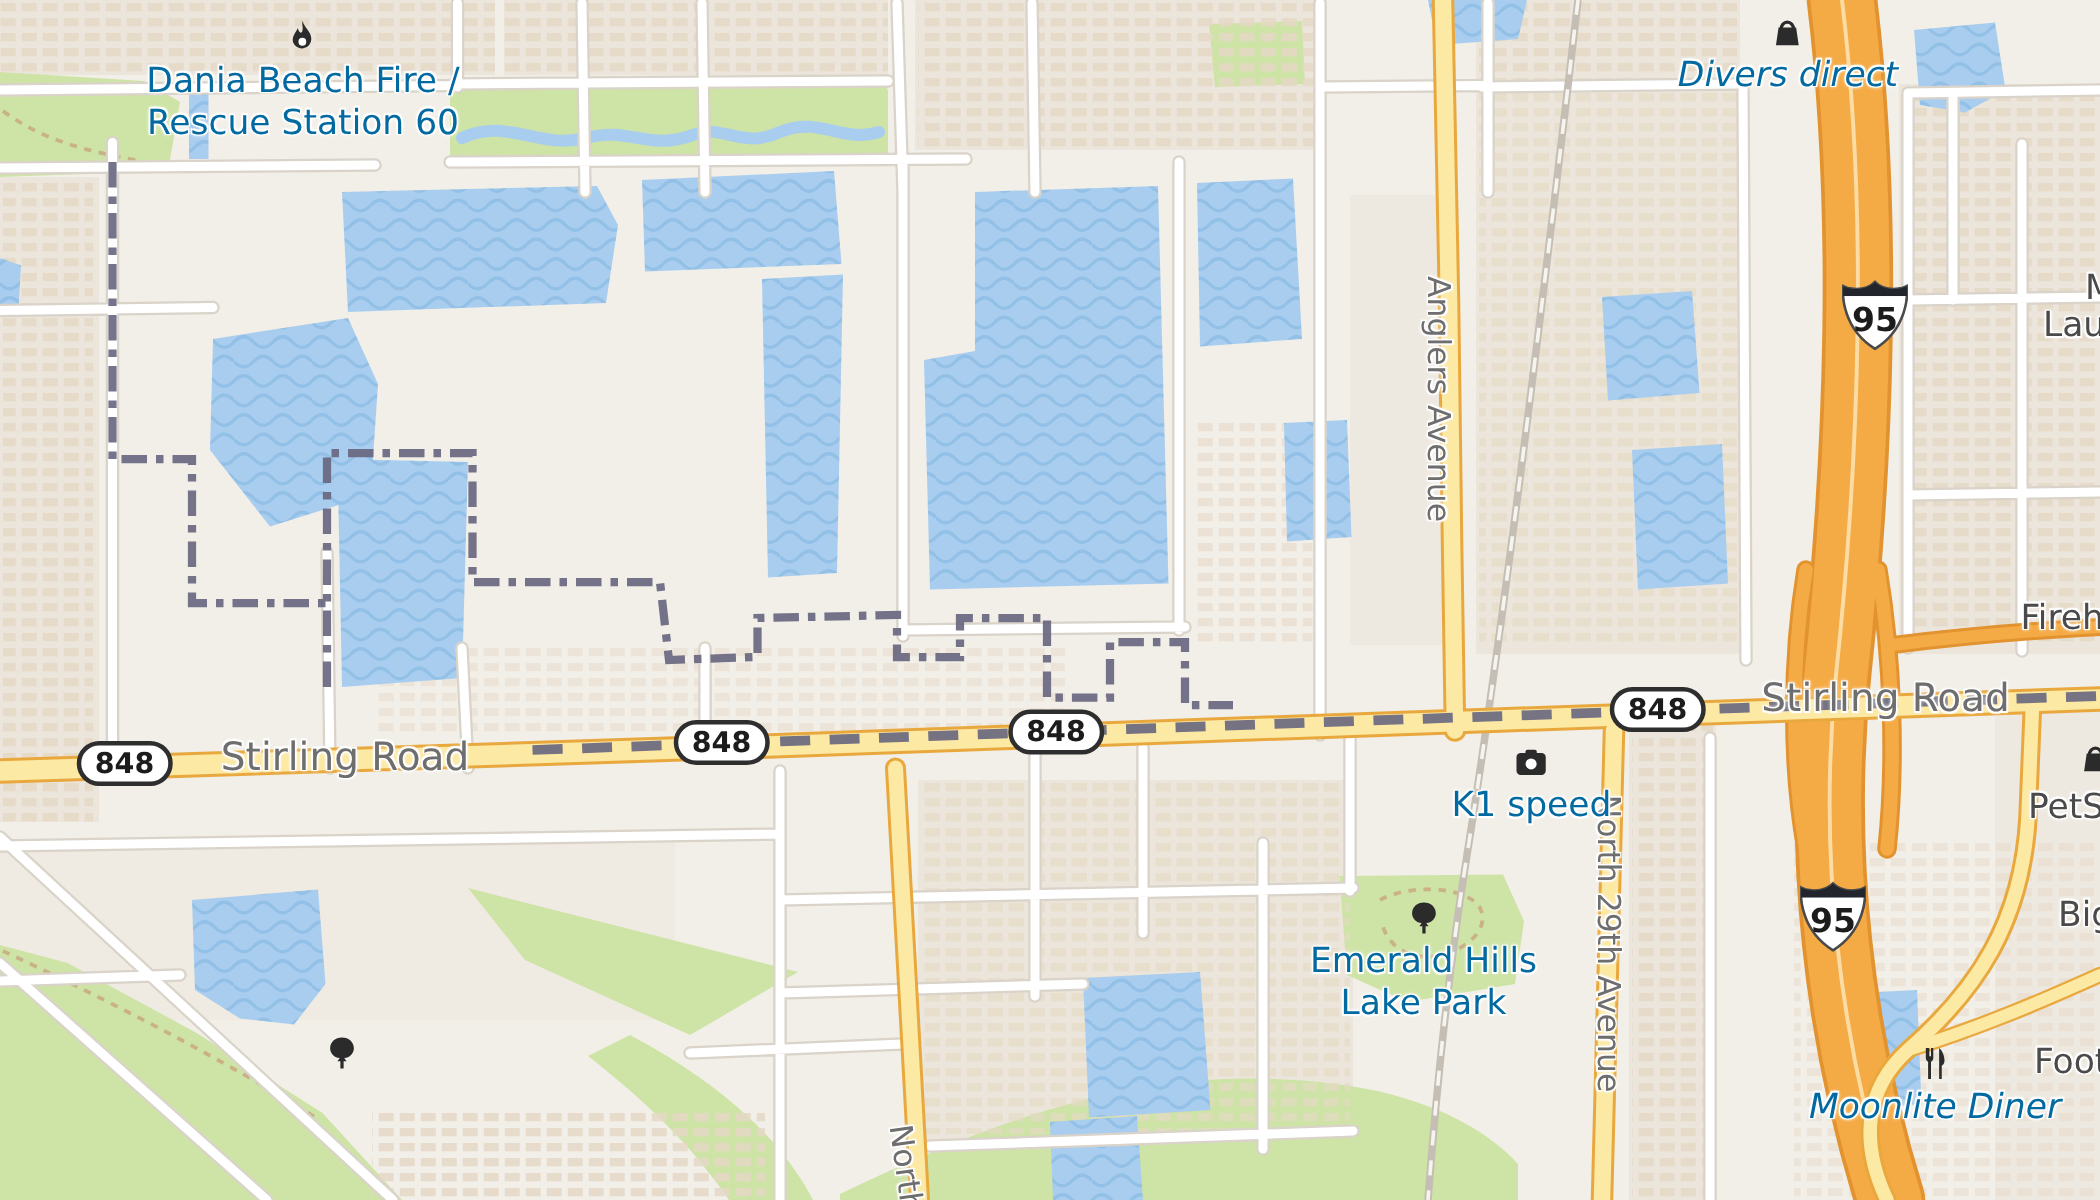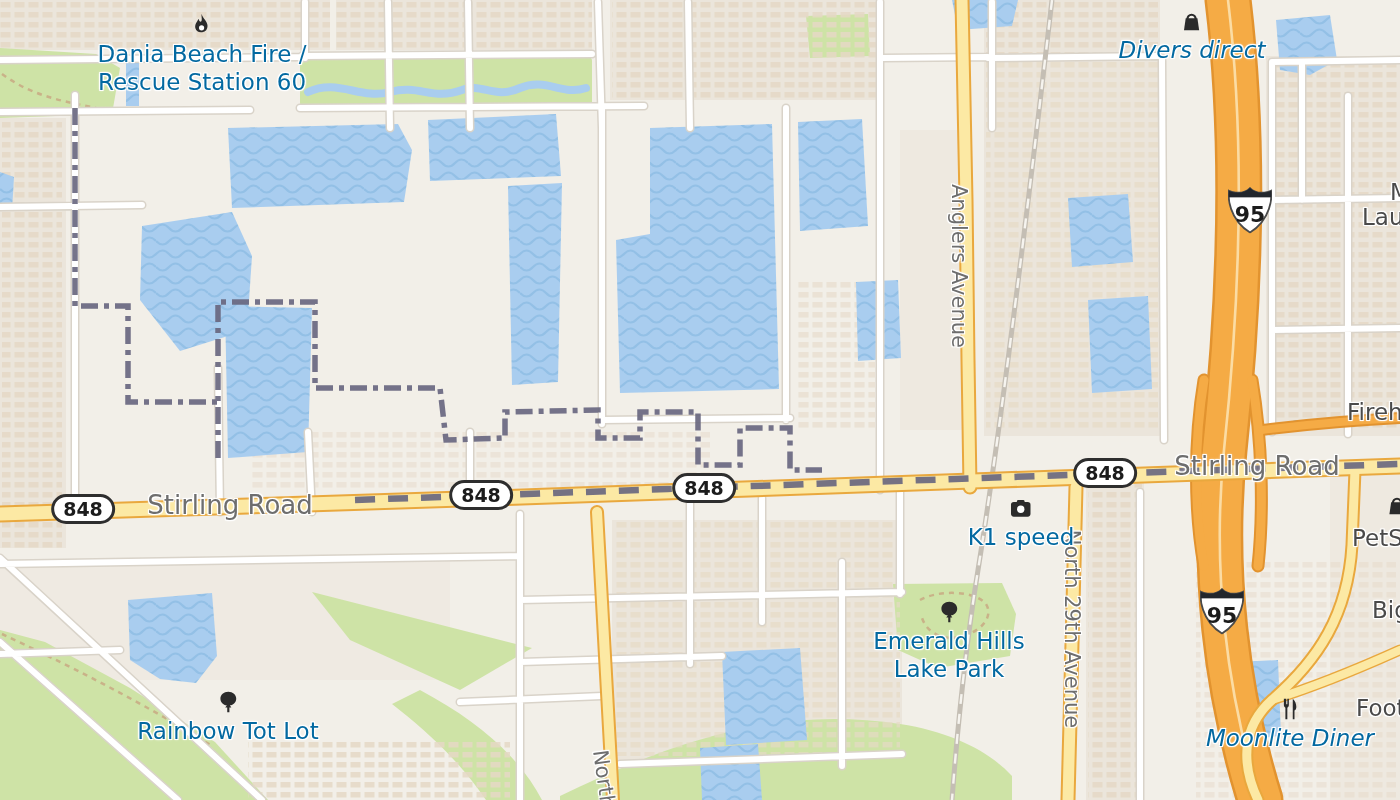--- a/index.html
+++ b/index.html
@@ -216,21 +216,20 @@
       <path fill="#2b2b2b" d="M12,2.5 C16.2,2.5 19.3,5.4 19.3,9 C19.3,12.3 16.7,14.8 13.4,15.1 L14.8,17 L13,17 L13,21.5 L11,21.5 L11,17 L9.2,17 L10.6,15.1 C7.3,14.8 4.7,12.3 4.7,9 C4.7,5.4 7.8,2.5 12,2.5 Z"></path>
     </svg>
     <div>Emerald Hills</div>
     <div>Lake Park</div>
   </div>
 
   <div class="lbl poi" style="left:228px;top:689px;">
     <svg class="icon" viewBox="0 0 24 24">
       <path fill="#2b2b2b" d="M12,2.5 C16.2,2.5 19.3,5.4 19.3,9 C19.3,12.3 16.7,14.8 13.4,15.1 L14.8,17 L13,17 L13,21.5 L11,21.5 L11,17 L9.2,17 L10.6,15.1 C7.3,14.8 4.7,12.3 4.7,9 C4.7,5.4 7.8,2.5 12,2.5 Z"></path>
     </svg>
-    <div>Rainbow Tot Lot</div>
   </div>
 
   <div class="lbl poi" style="left:1290px;top:696px;font-style:italic;">
     <svg class="icon" viewBox="0 0 24 24">
       <path fill="#2b2b2b" d="M7.2,2.5 L8.6,2.5 L8.6,7.5 L9.6,7.5 L9.6,2.5 L11,2.5 L11,8.4 C11,9.8 10.2,10.6 9.6,10.9 L9.6,21.5 L7.8,21.5 L7.8,10.9 C7.2,10.6 6.4,9.8 6.4,8.4 L6.4,2.5 Z"></path>
       <path fill="#2b2b2b" d="M14.6,2.5 C16.8,4.3 17.9,7.6 17.9,10.2 C17.9,12.1 17,13.1 16.2,13.4 L16.2,21.5 L14.6,21.5 Z"></path>
     </svg>
     <div>Moonlite Diner</div>
   </div>
 

